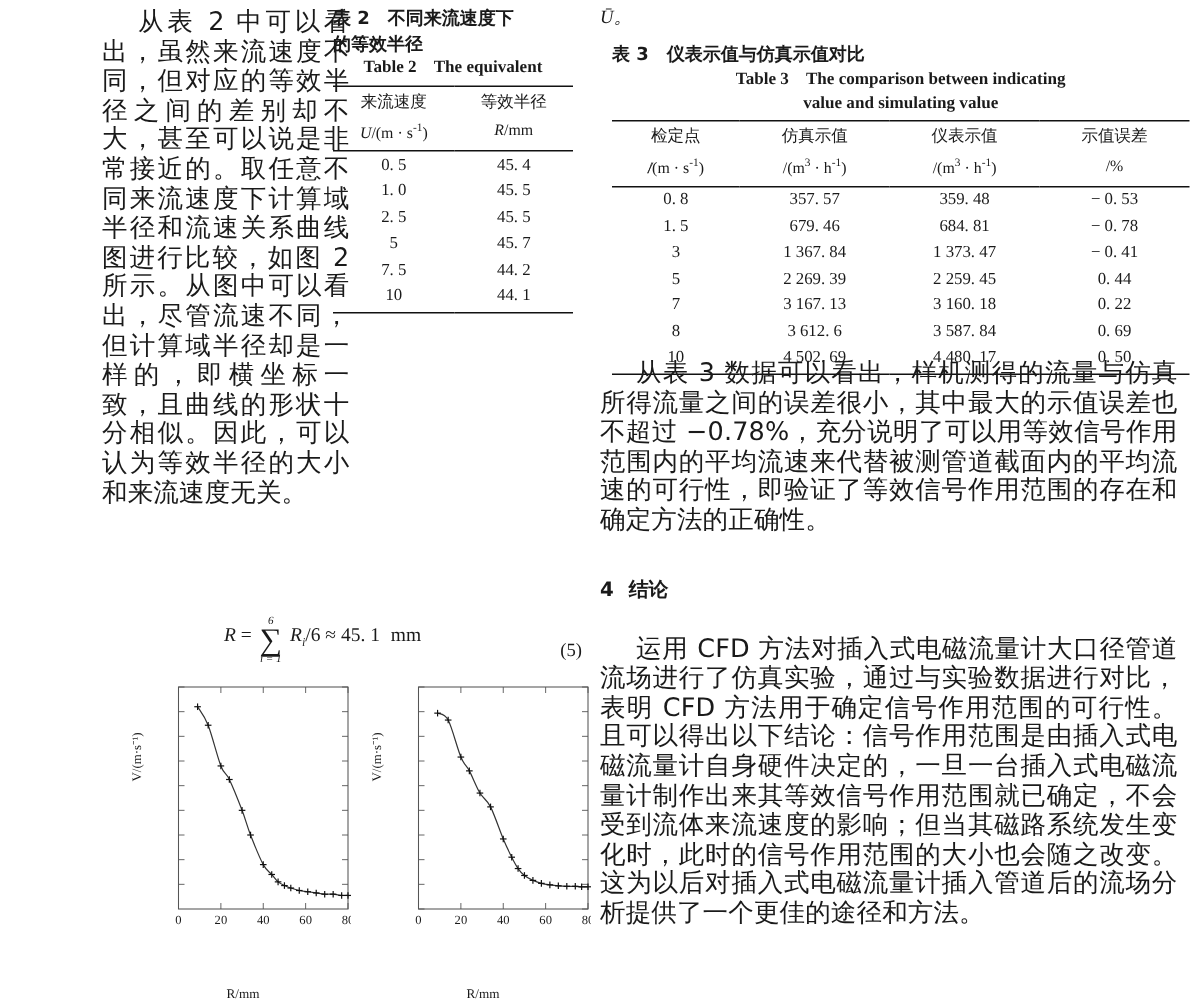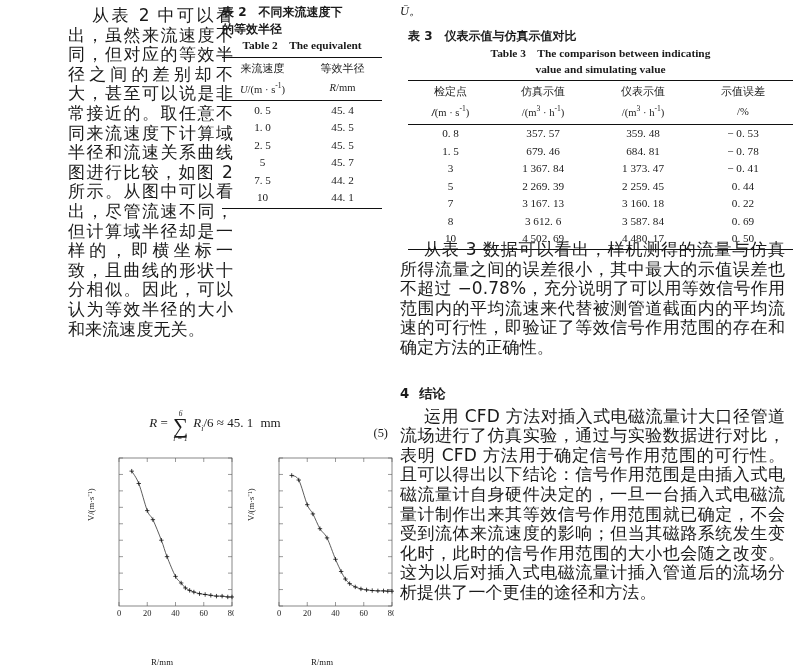--- a/index.html
+++ b/index.html
@@ -228,21 +228,21 @@
     </table>
   </div>
 
   <div id="right-col">
     <div class="para indent cn">从表 3 数据可以看出，样机测得的流量与仿真所得流量之间的误差很小，其中最大的示值误差也不超过 −0.78%，充分说明了可以用等效信号作用范围内的平均流速来代替被测管道截面内的平均流速的可行性，即验证了等效信号作用范围的存在和确定方法的正确性。</div>
 
     <div class="sec-head cn" style="margin-top:26px">
       <span class="num">4</span><span>结论</span>
     </div>
 
-    <div class="para indent cn" style="margin-top:3px">运用 CFD 方法对插入式电磁流量计大口径管道流场进行了仿真实验，通过与实验数据进行对比，表明 CFD 方法用于确定信号作用范围的可行性。且可以得出以下结论：信号作用范围是由插入式电磁流量计自身硬件决定的，一旦一台插入式电磁流量计制作出来其等效信号作用范围就已确定，不会受到流体来流速度的影响；但当其磁路系统发生变化时，此时的信号作用范围的大小也会随之改变。这为以后对插入式电磁流量计插入管道后的流场分析提供了一个更佳的途径和方法。</div>
+    <div class="para indent cn" style="margin-top:20px">运用 CFD 方法对插入式电磁流量计大口径管道流场进行了仿真实验，通过与实验数据进行对比，表明 CFD 方法用于确定信号作用范围的可行性。且可以得出以下结论：信号作用范围是由插入式电磁流量计自身硬件决定的，一旦一台插入式电磁流量计制作出来其等效信号作用范围就已确定，不会受到流体来流速度的影响；但当其磁路系统发生变化时，此时的信号作用范围的大小也会随之改变。这为以后对插入式电磁流量计插入管道后的流场分析提供了一个更佳的途径和方法。</div>
   </div>
 
   <div id="figs">
     <div class="fig" id="fig-left">
       <div class="ylab">V/(m·s⁻¹)</div>
       <div class="plotwrap">
           <svg width="118" height="168">
             <rect x="3" y="4" width="113" height="148" fill="none" stroke="#555" stroke-width="0.7"></rect>
             <line x1="3" x2="7" y1="135.55555555555554" y2="135.55555555555554" stroke="#555" stroke-width="0.6"></line>
             <line x1="112" x2="116" y1="135.55555555555554" y2="135.55555555555554" stroke="#555" stroke-width="0.6"></line>

